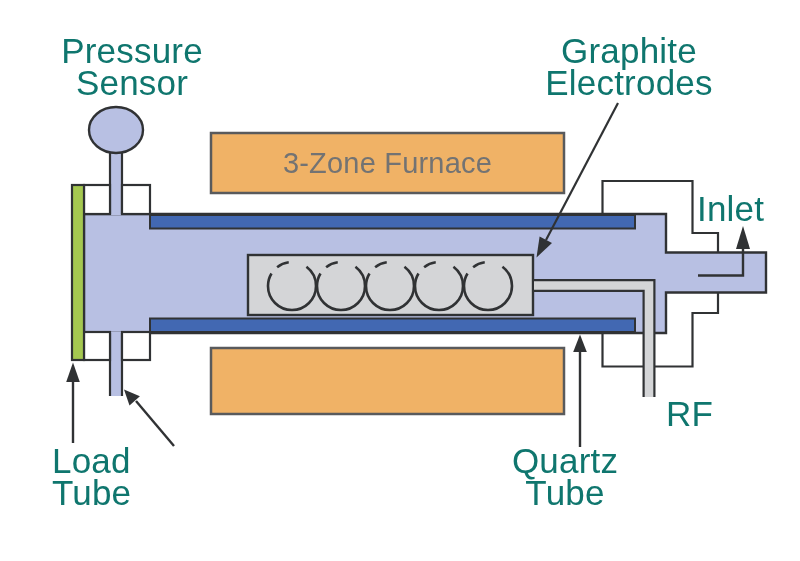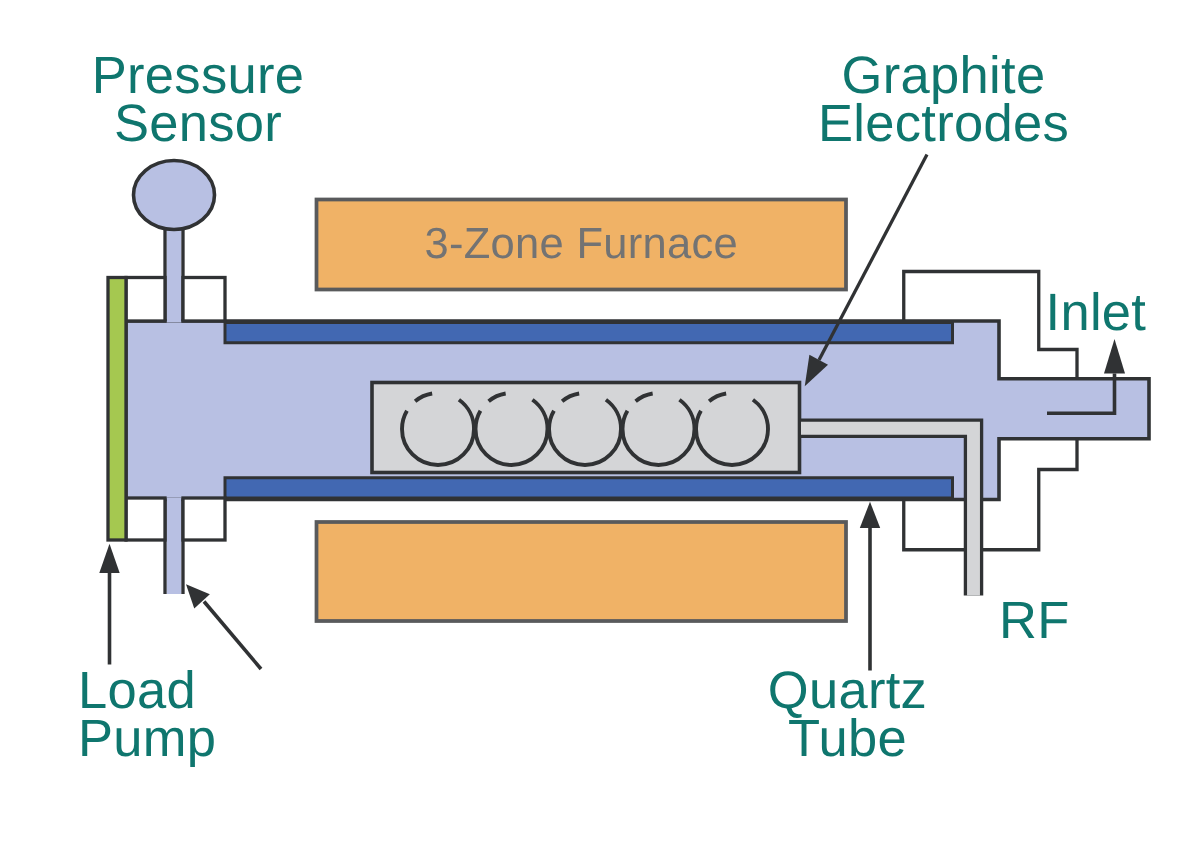--- a/index.html
+++ b/index.html
@@ -82,16 +82,16 @@
 Electrodes</div>
 
 <div class="label" style="left:697px;top:193px;">Inlet</div>
 
 <div class="label" style="left:666px;top:398px;">RF</div>
 
 <div class="label center" style="left:485px;top:445px;width:160px;">Quartz
 Tube</div>
 
 <div class="label" style="left:52px;top:445px;">Load
-Pump</div>
+Tube</div>
 
 
 </div>
 
 </body></html>

